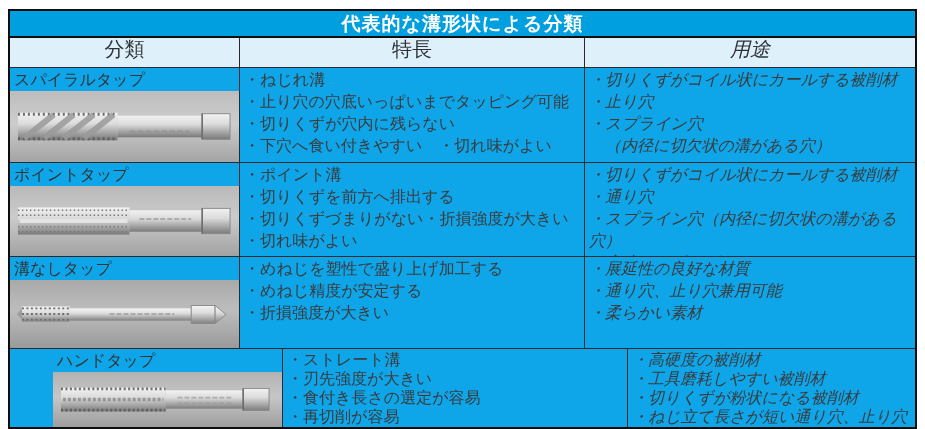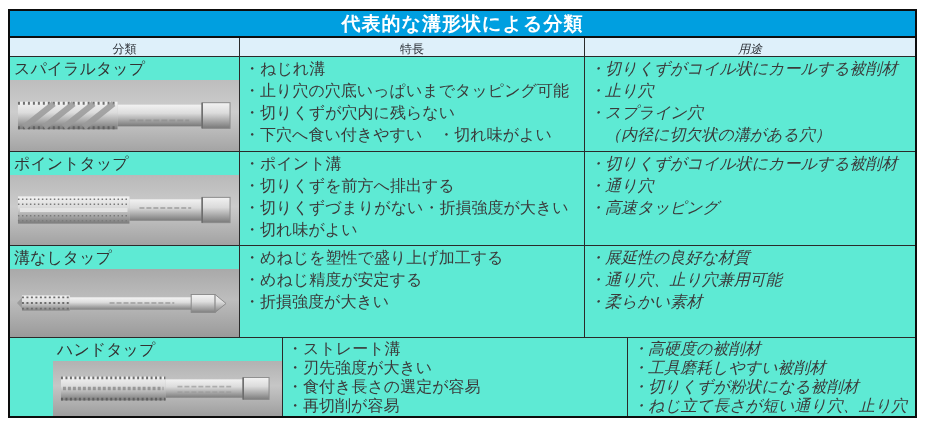--- a/index.html
+++ b/index.html
@@ -1,22 +1,22 @@
 <!DOCTYPE html>
 <html lang="ja"><head>
 <meta charset="utf-8">
 <style>
   html,body{margin:0;padding:0;background:#fff;width:925px;height:429px;overflow:hidden;
     font-family:"Liberation Sans","DejaVu Sans",sans-serif;}
-  .wrap{position:absolute;left:8px;top:9px;width:905px;border:2px solid #0d0d0d;background:#5eead4;}
+  .wrap{position:absolute;left:8px;top:9px;width:905px;border:2px solid #0d0d0d;background:#0ea5e9;}
   .title-bar{height:25px;line-height:25px;background:#009fe0;border-bottom:2px solid #0d0d0d;
     color:#fff;font-weight:bold;font-size:19px;text-align:center;letter-spacing:1px;}
   .grid{display:grid;grid-template-columns:230px 345px 1fr;}
   .hdr{background:#def0fa;border-bottom:1px solid #2a2a2a;}
-  .hdr .cell{height:18px;line-height:23px;text-align:center;font-size:12px;color:#2e3238;padding:0;}
+  .hdr .cell{height:29px;line-height:23px;text-align:center;font-size:20px;color:#2e3238;padding:0;}
   .row{border-bottom:1px solid #2a2a2a;}
   .row:last-child{border-bottom:none;}
   .cell{border-right:1px solid #2a2a2a;box-sizing:border-box;overflow:hidden;}
   .cell:last-child{border-right:none;font-style:italic;}
   .r1{height:94px;} .r2{height:93px;} .r3{height:91px;} .r4{height:78px;margin-left:43px;}
   .cls{display:flex;flex-direction:column;padding:0;}
   .cls-label{font-size:16px;line-height:22px;padding:1px 4px 0;color:#333;}
   .photo{flex:1;position:relative;}
   .photo svg{position:absolute;left:0;top:0;width:100%;height:100%;display:block;}
   .txt{padding:1px 4px;}
@@ -119,20 +119,21 @@
     </div>
     <div class="cell txt">
       <div class="line">・ポイント溝</div>
       <div class="line">・切りくずを前方へ排出する</div>
       <div class="line">・切りくずづまりがない・折損強度が大きい</div>
       <div class="line">・切れ味がよい</div>
     </div>
     <div class="cell txt">
       <div class="line">・切りくずがコイル状にカールする被削材</div>
       <div class="line">・通り穴</div>
+      <div class="line">・スプライン穴（内径に切欠状の溝がある穴）</div>
       <div class="line">・高速タッピング</div>
     </div>
   </div>
 
   <div class="grid row r3">
     <div class="cell cls">
       <div class="cls-label">溝なしタップ</div>
       <div class="photo">
         <svg viewBox="0 0 230 72" preserveAspectRatio="none">
           <defs>

